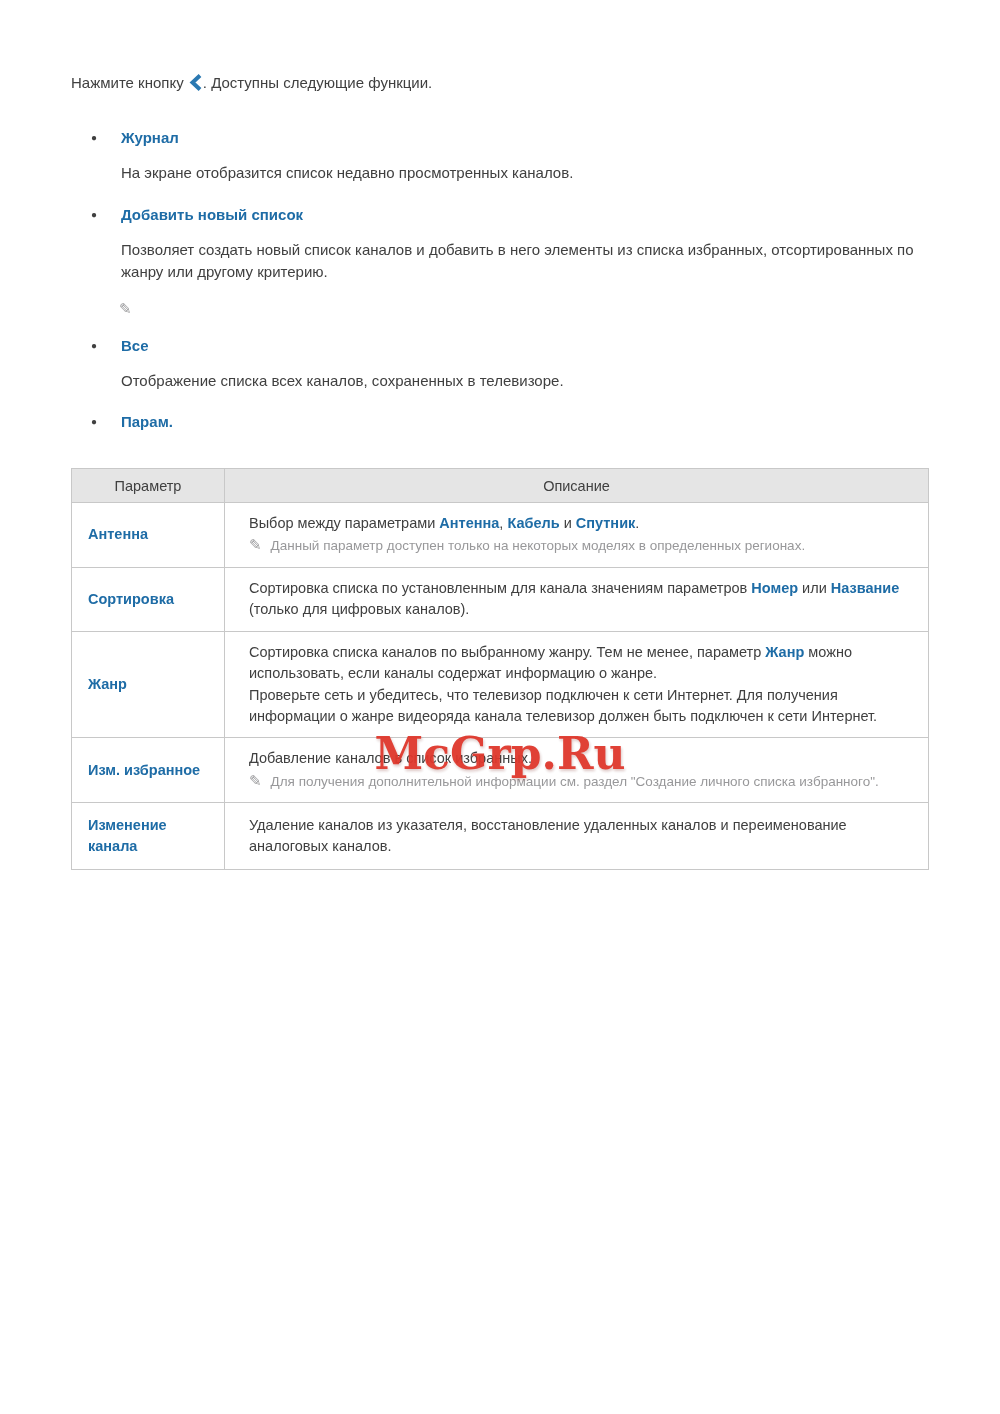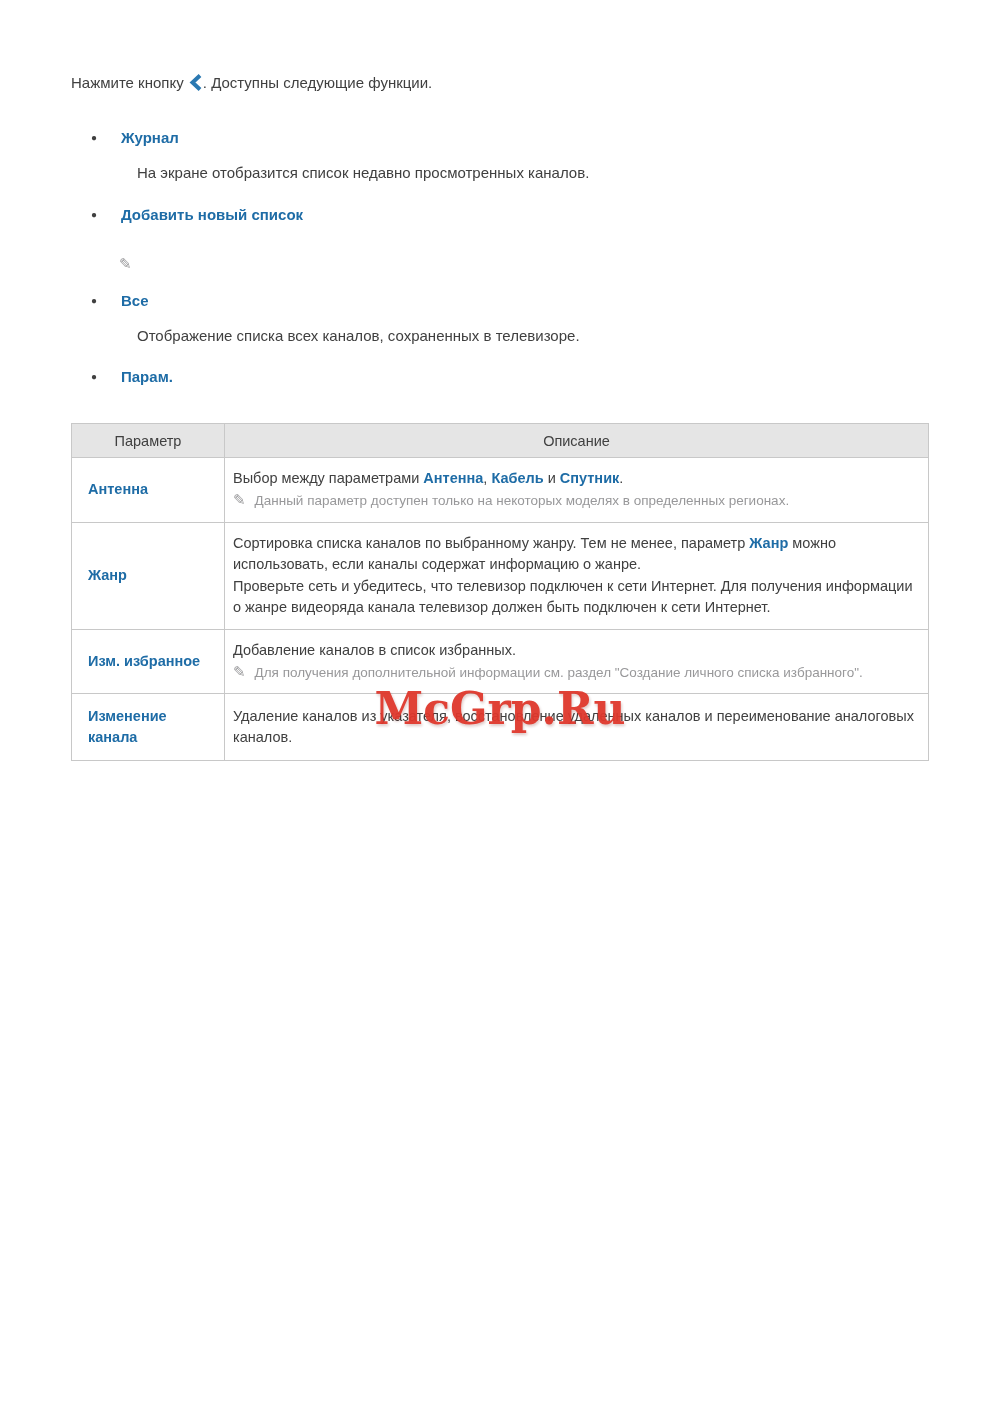--- a/index.html
+++ b/index.html
@@ -28,21 +28,21 @@
   .dot {
     position: absolute;
     left: -30px;
     top: 21px;
     font-size: 10px;
     color: #404040;
     line-height: 1;
   }
   .bullet-head { padding: 17px 0 15px 0; }
   .btitle { color: #1e6ca6; font-weight: bold; font-size: 15px; margin-top: 18px; }
-  .bdesc { font-size: 15px; line-height: 1.5; margin: 0 0 4px 16px; }
+  .bdesc { font-size: 15px; line-height: 1.5; margin: 0 0 4px 0; }
   .bnote {
     display: flex;
     gap: 12px;
     align-items: flex-start;
     margin: 16px 0 2px -2px;
     color: #98989a;
     font-size: 13.5px;
     line-height: 1.45;
   }
   .pencil { font-size: 15px; color: #98989a; line-height: 1.2; }
@@ -63,21 +63,21 @@
   }
   th.th-param, td.param { width: 153px; margin-top: 36px; }
   td.param {
     color: #1e6ca6;
     font-weight: bold;
     padding: 12px 16px;
     vertical-align: middle;
     line-height: 1.45;
   }
   td.desc {
-    padding: 10px 8px;
+    padding: 10px 24px;
     vertical-align: middle;
     line-height: 1.48;
   }
   td.desc p { margin: 0; }
   .kw { color: #1e6ca6; font-weight: bold; }
   .cell-note {
     display: flex;
     gap: 9px;
     align-items: flex-start;
     color: #98989a;
@@ -117,20 +117,21 @@
         <span class="btitle">Журнал</span>
       </div>
       <p class="bdesc">На экране отобразится список недавно просмотренных каналов.</p>
     </li>
 
     <li>
       <div class="bullet-head">
         <span class="dot">●</span>
         <span class="btitle">Добавить новый список</span>
       </div>
+      <p class="bdesc">Позволяет создать новый список каналов и добавить в него элементы из списка избранных, отсортированных по жанру или другому критерию.</p>
       <div class="bnote">
         <span class="pencil">✎</span>
       </div>
     </li>
 
     <li>
       <div class="bullet-head">
         <span class="dot">●</span>
         <span class="btitle">Все</span>
       </div>
@@ -160,20 +161,26 @@
           <td class="param">Антенна</td>
           <td class="desc">
             <p><span>Выбор между параметрами </span><span class="kw">Антенна</span><span>, </span><span class="kw">Кабель</span><span> и </span><span class="kw">Спутник</span><span>.</span></p>
             <div class="cell-note">
               <span class="pencil">✎</span>
               <span>Данный параметр доступен только на некоторых моделях в определенных регионах.</span>
             </div>
           </td>
         </tr>
 
+        <tr>
+          <td class="param">Сортировка</td>
+          <td class="desc">
+            <p><span>Сортировка списка по установленным для канала значениям параметров </span><span class="kw">Номер</span><span> или </span><span class="kw">Название</span><span> (только для цифровых каналов).</span></p>
+          </td>
+        </tr>
 
         <tr>
           <td class="param">Жанр</td>
           <td class="desc">
             <p><span>Сортировка списка каналов по выбранному жанру. Тем не менее, параметр </span><span class="kw">Жанр</span><span> можно использовать, если каналы содержат информацию о жанре.</span></p>
             <p><span>Проверьте сеть и убедитесь, что телевизор подключен к сети Интернет. Для получения информации о жанре видеоряда канала телевизор должен быть подключен к сети Интернет.</span></p>
           </td>
         </tr>
 
 

